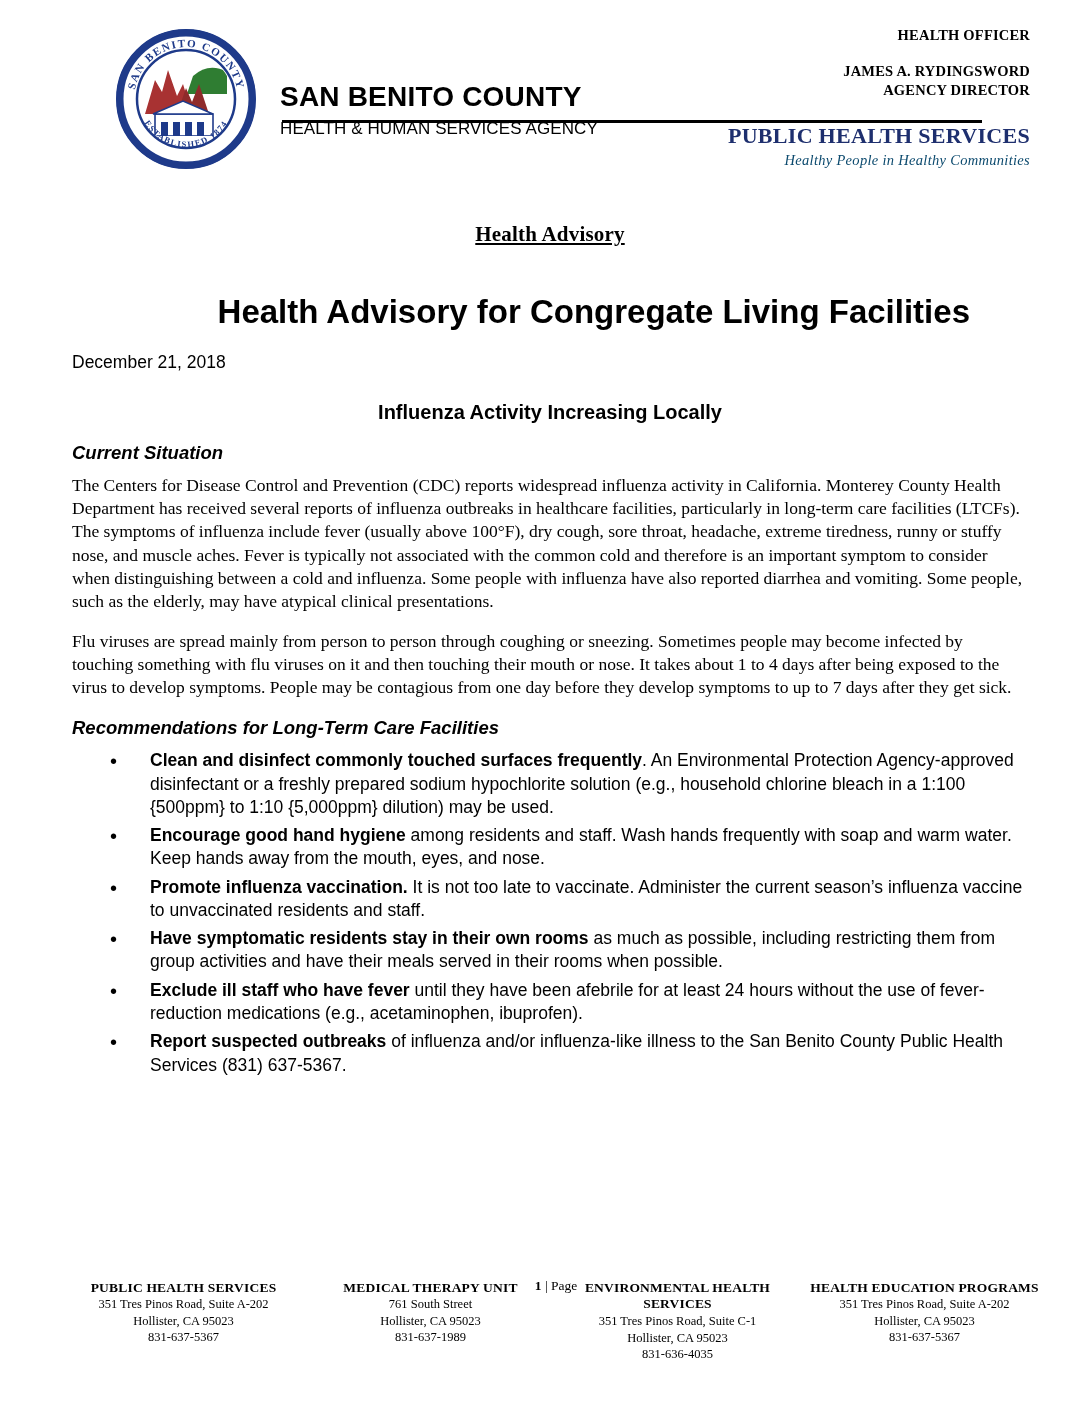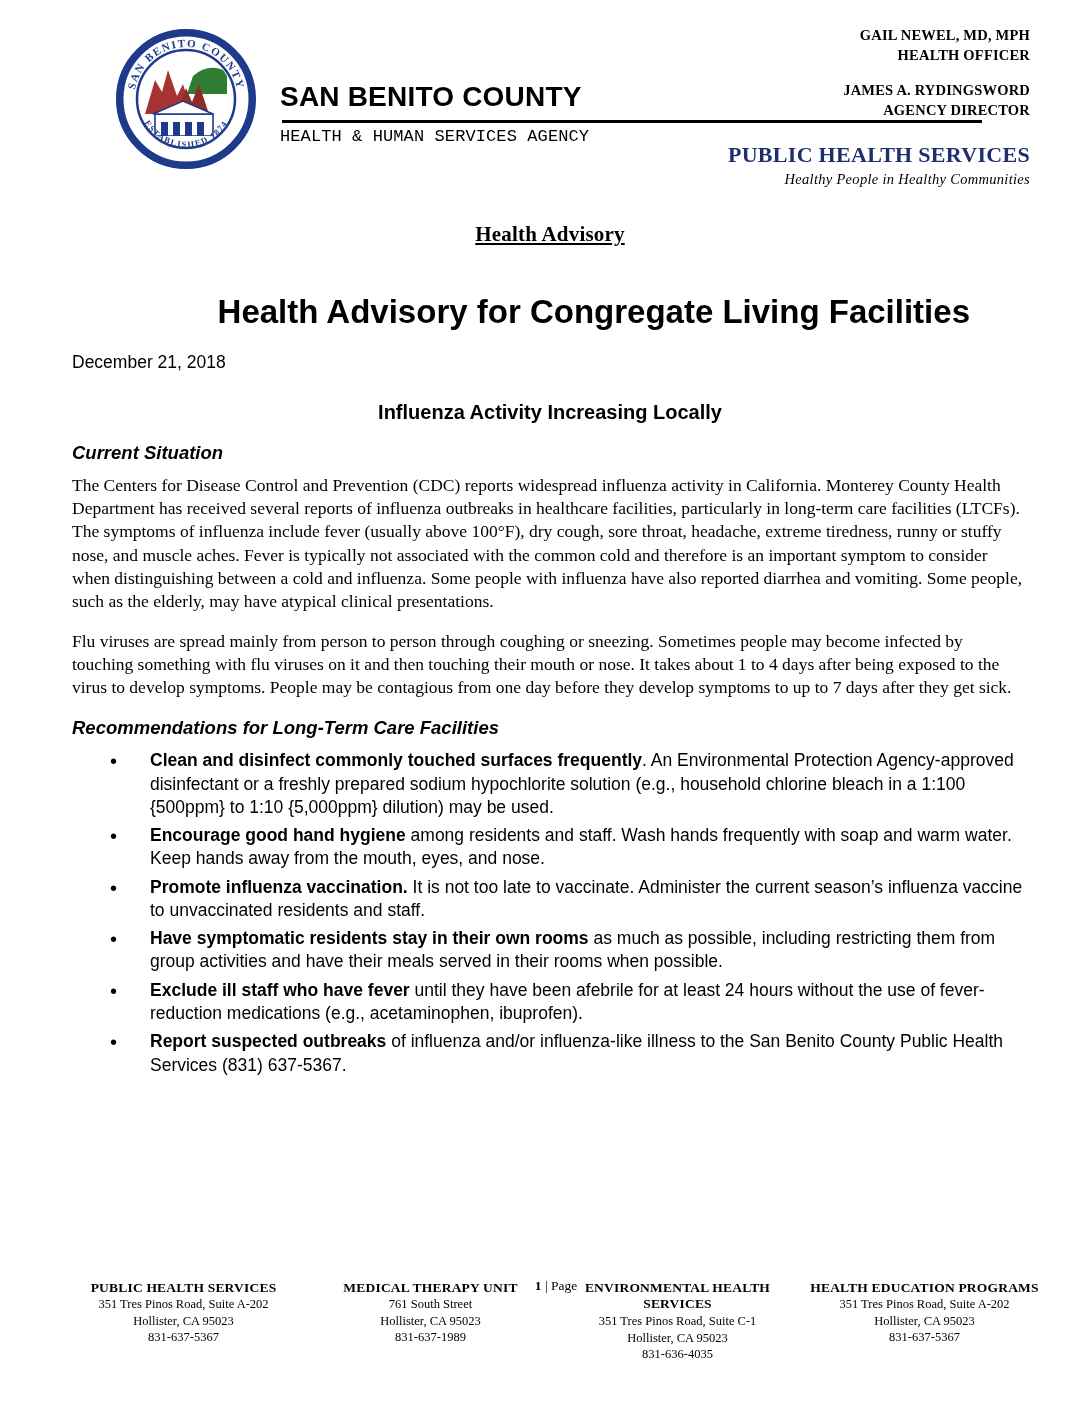--- a/index.html
+++ b/index.html
@@ -43,24 +43,24 @@
   }
   .org-name {
     font-family: "Liberation Sans", sans-serif;
     font-weight: bold;
     font-size: 28px;
     letter-spacing: 0.2px;
     color: #000;
     line-height: 1.1;
   }
   .org-sub {
-    font-family: Liberation Mono, monospace;
+    font-family: Liberation Sans, sans-serif;
     font-size: 17px;
     color: #000;
-    margin-top: 14px;
+    margin-top: 6px;
     letter-spacing: 0.1px;
   }
   .org-sub .thin { font-weight: 300; }
 
   .header-rule {
     position: absolute;
     left: 282px;
     top: 120px;
     width: 700px;
     height: 3px;
@@ -94,21 +94,21 @@
     font-family: "Liberation Serif", serif;
     font-weight: bold;
     font-size: 22px;
     color: #1e2f6e;
     letter-spacing: 0.3px;
   }
   .phs-tag {
     font-family: "Liberation Serif", serif;
     font-style: italic;
     font-size: 14.5px;
-    color: #000000;
+    color: #0c4a6e;
     margin-top: 3px;
     letter-spacing: 0.3px;
   }
 
   
   .content {
     padding: 0 60px 0 60px;
     box-sizing: border-box;
     margin-left: 12px;
   }
@@ -263,21 +263,20 @@
       <div class="org-sub">
         <span>HEALTH &amp; HUMAN</span>
         <span class="thin">SERVICES</span>
         <span>AGENCY</span>
       </div>
     </div>
     <div class="header-rule"></div>
 
     <div class="right-block">
       <div class="officer-line">
-        <div>GAIL NEWEL, MD, MPH</div>
         <div>HEALTH OFFICER</div>
       </div>
       <div class="director-block">
         <div>JAMES A. RYDINGSWORD</div>
         <div>AGENCY DIRECTOR</div>
       </div>
       <div class="phs-title">PUBLIC HEALTH SERVICES</div>
       <div class="phs-tag">Healthy People in Healthy Communities</div>
     </div>
   </div>

